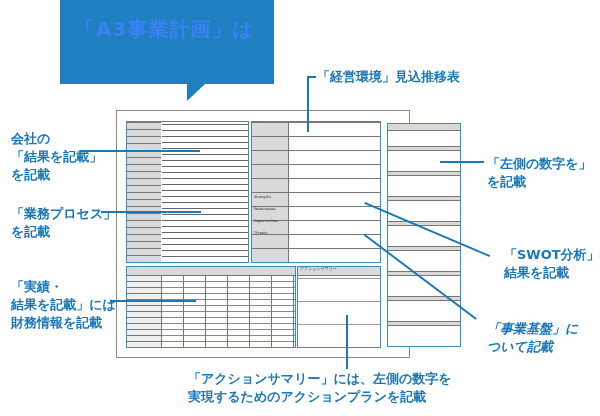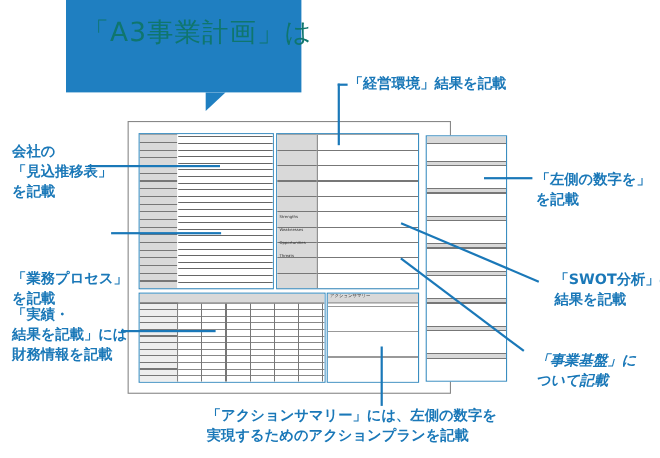--- a/index.html
+++ b/index.html
@@ -3,21 +3,21 @@
 <meta charset="utf-8">
 <style>
   html, body { margin:0; padding:0; }
   body { width:600px; height:416px; background:#fff; position:relative; overflow:hidden;
          font-family:"DejaVu Sans", sans-serif; }
   .abs { position:absolute; }
   .bubble { left:60px; top:0; width:214px; height:84px; background:#1f7fc1; }
   .bubble-tail { left:187px; top:84px; width:0; height:0;
                  border-left:0 solid transparent; border-right:18px solid transparent;
                  border-top:17px solid #1f7fc1; transform:skewX(0deg); }
-  .bubble-text { left:75px; top:12px; color:#0f766e; font-weight:normal; font-size:24px; line-height:34px; letter-spacing:1px; }
+  .bubble-text { left:75px; top:12px; color:#3b82f6; font-weight:bold; font-size:20px; line-height:34px; letter-spacing:1px; }
   .note { color:#1a78b8; font-weight:bold; font-size:13px; line-height:18px; white-space:pre; }
   .line { background:#1a78b8; }
   .sheet { left:116px; top:110px; width:292px; height:246px; border:1px solid #888; background:#fff; }
   .panel { position:absolute; border:1.5px solid #3a8dc0; background:#fff; overflow:hidden; }
   .hatch { background:repeating-linear-gradient(0deg,#fff 0,#fff 5px,#666 5px,#666 6px); }
   .vgrid { background:repeating-linear-gradient(90deg,transparent 0,transparent 20px,#666 20px,#666 21px); }
   .tiny { font-size:4px; color:#333; line-height:4px; }
   .swot-lab { font-size:3.5px; color:#333; line-height:4px; padding:1px; }
 </style>
 </head>
@@ -57,30 +57,30 @@
     <div class="tiny" style="background:#d9d9d9;height:8px;border-bottom:1px solid #777;padding-left:2px;">アクションサマリー</div>
     <div style="position:absolute;left:0;right:0;top:9px;bottom:0;background:repeating-linear-gradient(0deg,#fff 0,#fff 22px,#999 22px,#999 23px);"></div>
   </div>
 
   <div class="panel" style="left:270px;top:12px;width:72px;height:222px;">
     <div style="height:6px;background:#d9d9d9;border-bottom:1px solid #777;"></div>
     <div style="position:absolute;left:0;right:0;top:7px;bottom:0;background:repeating-linear-gradient(0deg,#fff 0,#fff 20px,#777 20px,#777 21px,#d9d9d9 21px,#d9d9d9 24px,#777 24px,#777 25px);"></div>
   </div>
 </div>
 
-<div class="abs note" style="left:317px;top:68px;">「経営環境」結果を記載</div>
+<div class="abs note" style="left:317px;top:68px;">「経営環境」見込推移表</div>
 <div class="abs line" style="left:307px;top:76px;width:9px;height:2px;"></div>
 <div class="abs line" style="left:307px;top:76px;width:2px;height:56px;"></div>
 
 <div class="abs note" style="left:11px;top:130px;">会社の
-「見込推移表」
+「結果を記載」
 を記載</div>
 <div class="abs line" style="left:80px;top:150px;width:120px;height:2px;"></div>
 
-<div class="abs note" style="left:11px;top:205px;margin-top:40px;">「業務プロセス」
+<div class="abs note" style="left:11px;top:205px;">「業務プロセス」
 を記載</div>
 <div class="abs line" style="left:101px;top:211px;width:100px;height:2px;"></div>
 
 <div class="abs note" style="left:11px;top:278px;">「実績・
 結果を記載」には
 財務情報を記載</div>
 <div class="abs line" style="left:110px;top:300px;width:86px;height:2px;"></div>
 
 <div class="abs note" style="left:487px;top:155px;">「左側の数字を」
 を記載</div>

